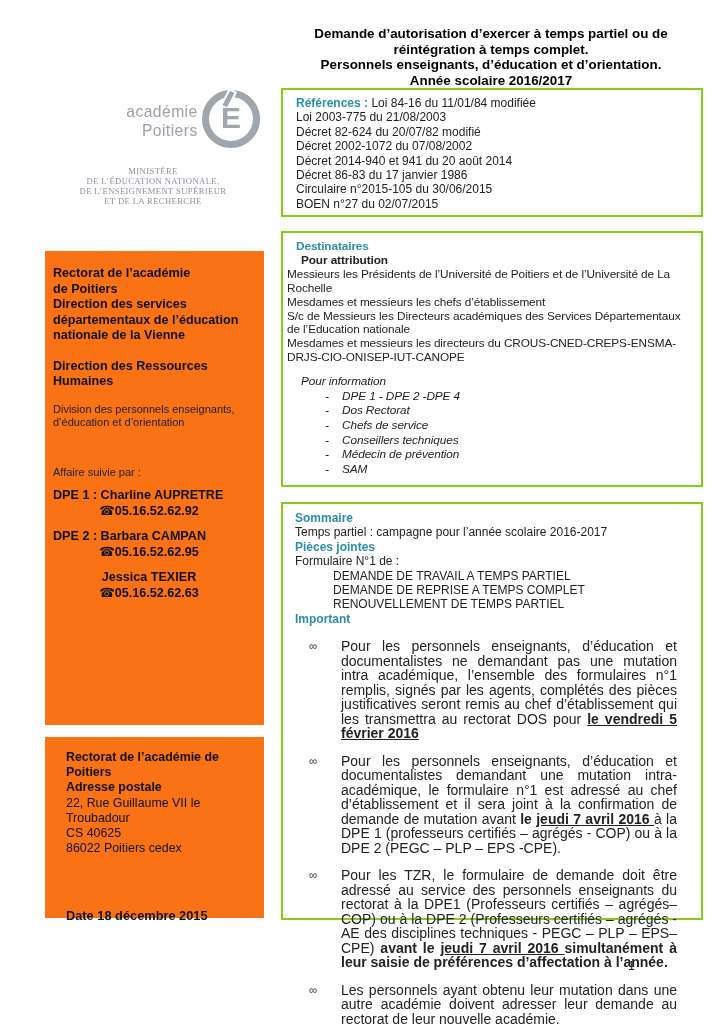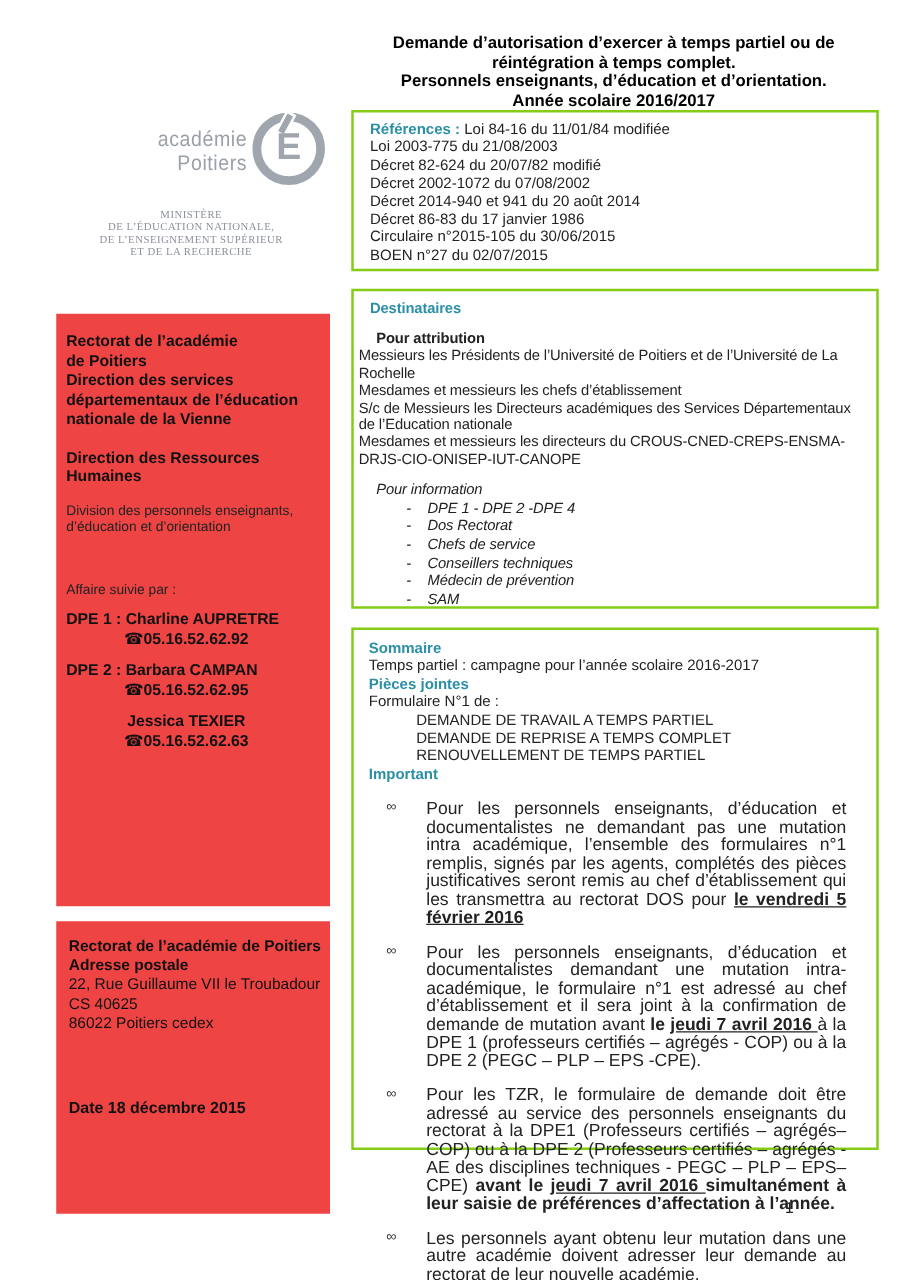--- a/index.html
+++ b/index.html
@@ -49,40 +49,40 @@
   
   .tbox{
     position:absolute;left:281px;width:422px;box-sizing:border-box;
     border:2px solid #84cc16;background:#fff;
     font-size:12px;line-height:14.4px;color:#222;
   }
   .teal{color:#2b8fa5;font-weight:bold;}
   .refs-box{top:88px;height:129px;padding:6px 8px 3px 13px;}
   .dest-box{top:231px;height:256px;padding:7px 6px 4px 4px;letter-spacing:-.1px;font-size:11.8px;line-height:13.9px;}
   .som-box{top:502px;height:418px;padding:7px 10px 4px 12px;}
-  .dest-head{margin-bottom:10px;}
+  .dest-head{margin-bottom:0;}
   .attrib-head{font-weight:bold;padding-left:14px;margin-bottom:0px;}
   .dest-line{}
   .info-head{font-style:italic;padding-left:14px;margin-top:9px;line-height:14.6px;}
   .info-item{display:flex;font-style:italic;line-height:14.6px;}
   .info-item .dash{width:17px;text-align:left;padding-left:38px;}
   .som-caps{letter-spacing:0;margin-left:38px;}
   .bullet-row{display:flex;margin-top:13px;}
   .bullet{width:20px;padding-left:14px;flex:none;font-size:11.5px;color:#333;}
   .bullet-text{
     flex:1;margin-left:12px;margin-right:14px;
     text-align:justify;font-size:14px;line-height:14.5px;color:#222;
   }
   
   .sbox{
     position:absolute;left:45px;width:219px;box-sizing:border-box;
-    background:#ef4444;color:#111;
+    background:#f97316;color:#111;
   }
   .sbox1{top:251px;height:474px;padding:15px 6px 0 8px;}
-  .sbox2{top:737px;height:234px;padding:13px 6px 0 10px;}
+  .sbox2{top:737px;height:181px;padding:13px 6px 0 21px;}
   .s-bold{font-weight:bold;font-size:12.6px;line-height:15.5px;white-space:pre-line;}
   .s-small{font-size:11px;line-height:13.5px;white-space:pre-line;color:#222;}
   .contact{width:192px;}
   .contact-name{font-weight:bold;font-size:12.6px;line-height:15.5px;}
   .contact-name.centered{text-align:center;}
   .contact-phone{font-weight:bold;font-size:12.6px;line-height:15.5px;text-align:center;}
   .addr-line{font-size:12.4px;line-height:15.2px;}
   .addr-line.b{font-weight:bold;}
   .date-line{font-weight:bold;font-size:12.8px;margin-top:52px;}
   

